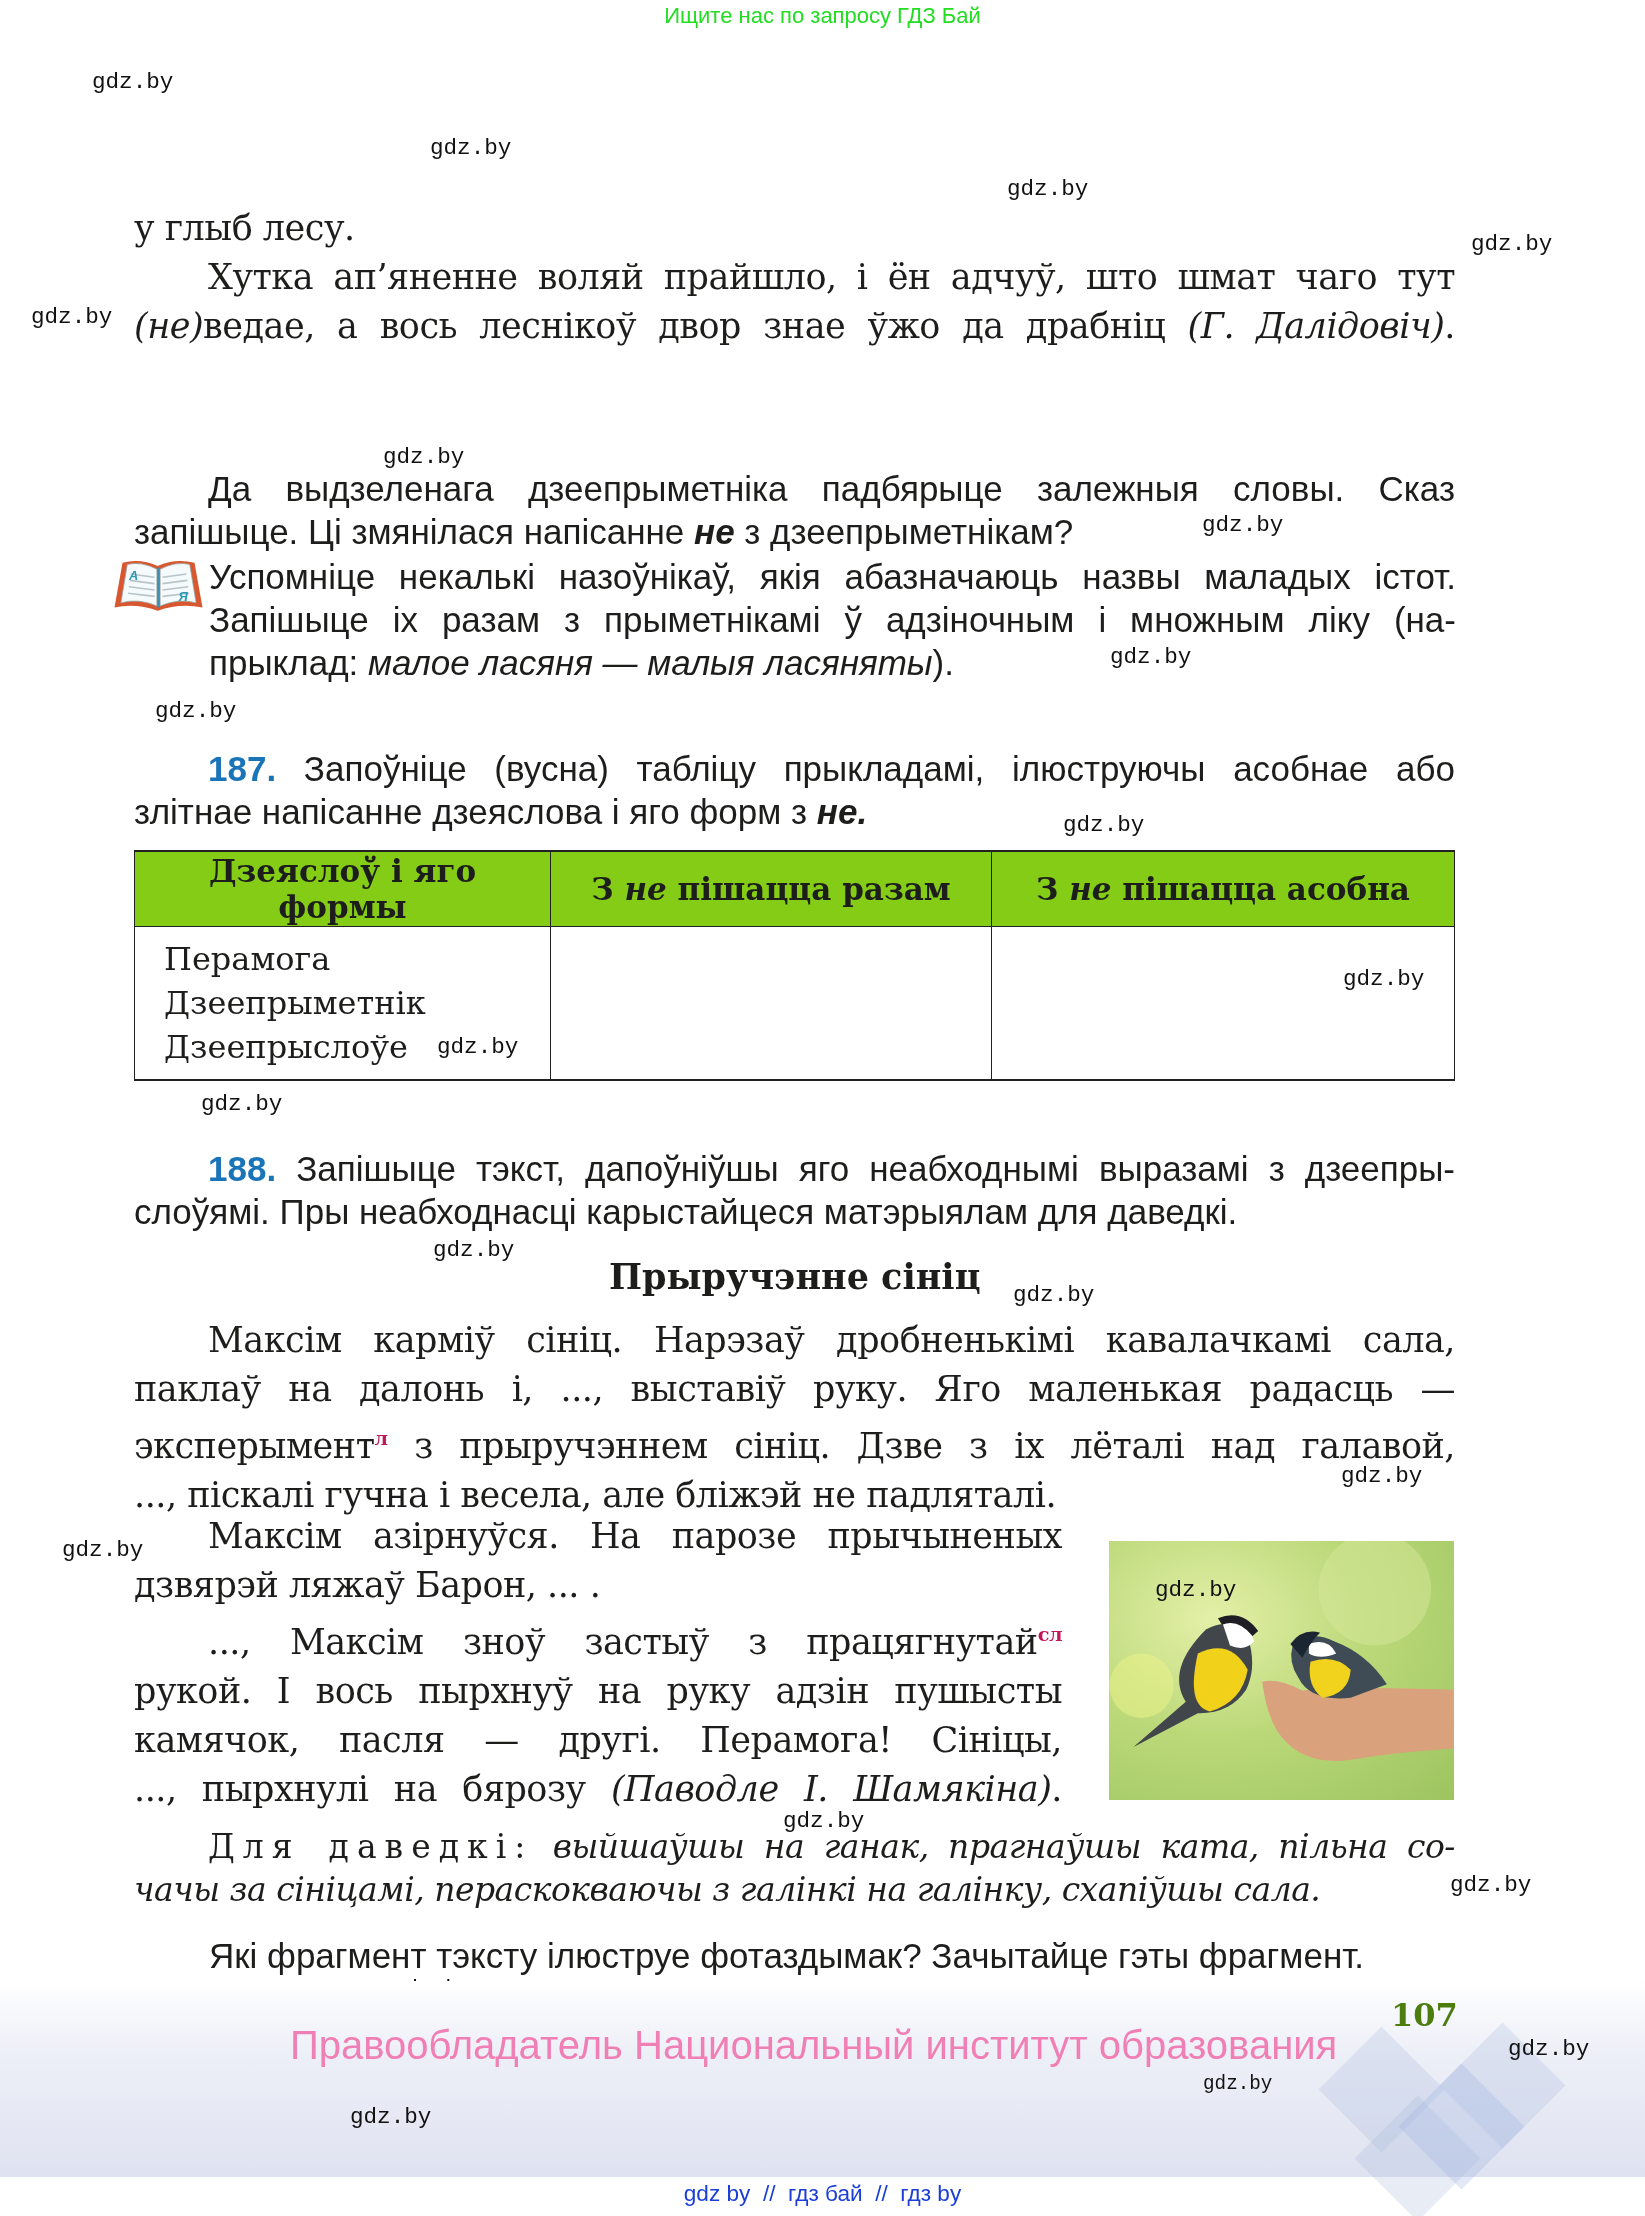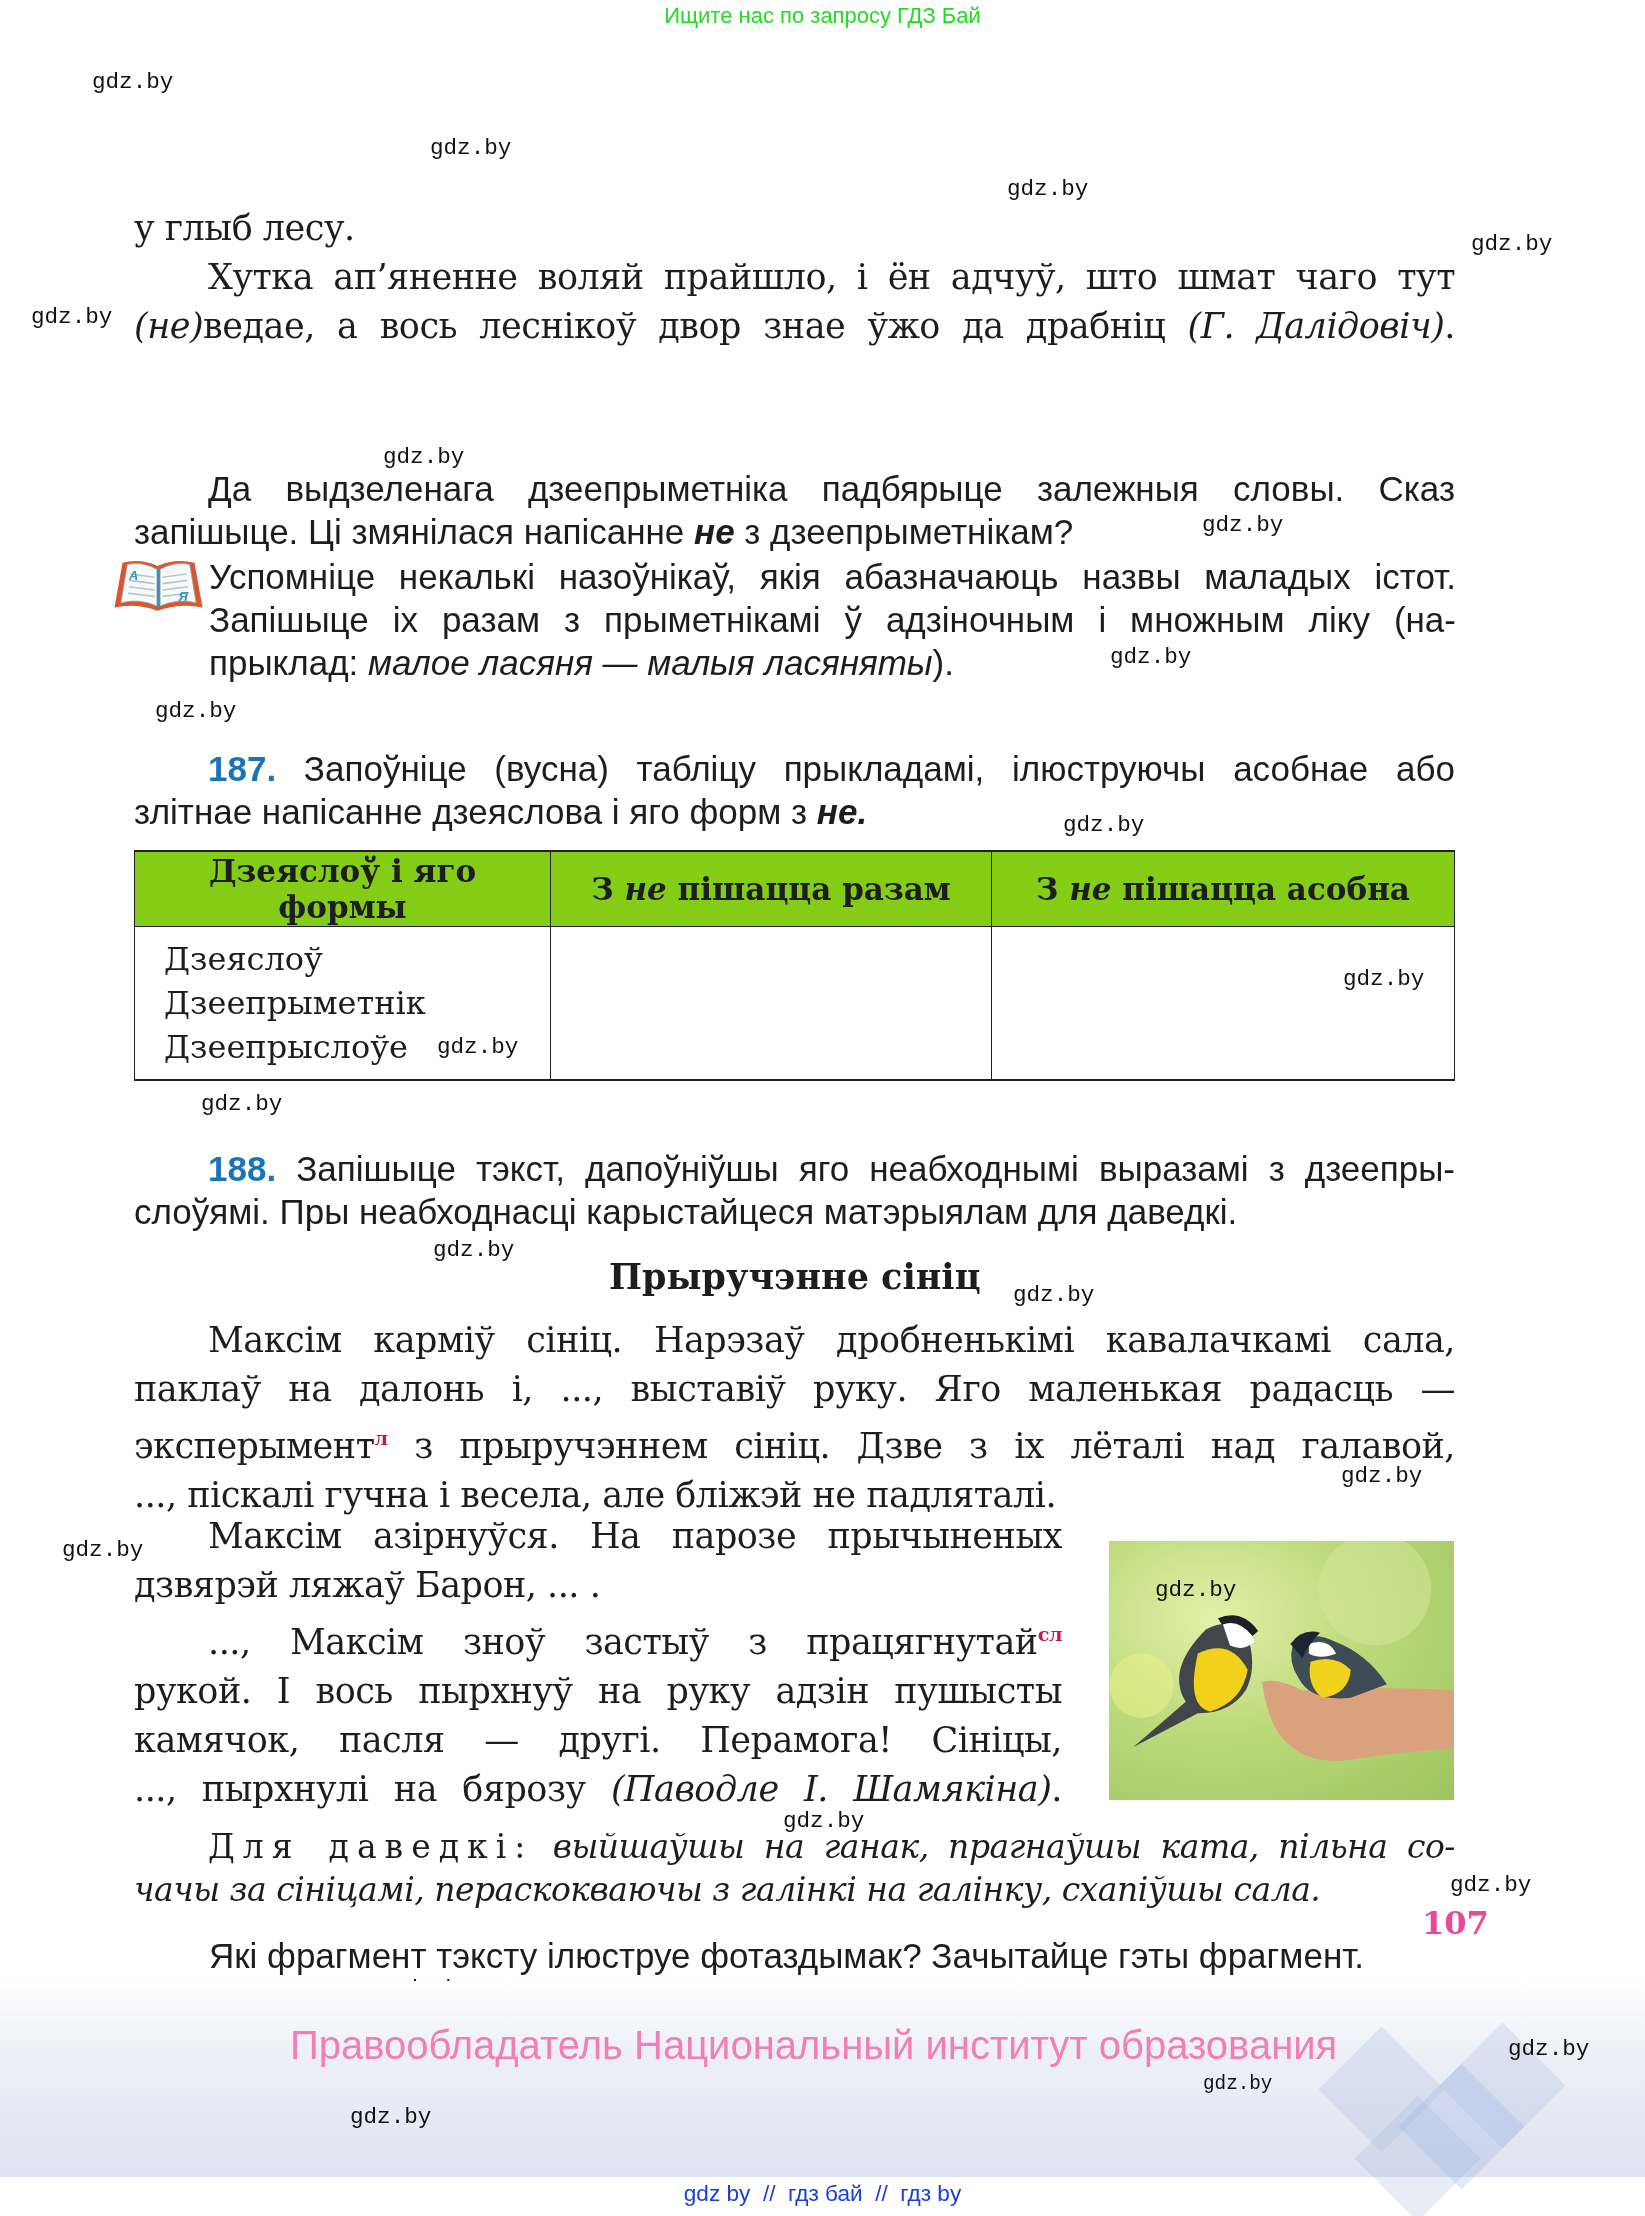--- a/index.html
+++ b/index.html
@@ -24,21 +24,21 @@
   .tbl th { background:#84cc16; border:1.6px solid #222; border-top:2.4px solid #222; height:74px;
             font-family:"DejaVu Serif", serif; font-weight:bold; font-size:31px; padding:0 8px; }
   .tbl td { border:1.6px solid #222; border-bottom:2.4px solid #222; vertical-align:top; padding:9.7px 29px;
             font-family:"DejaVu Serif", serif; font-size:32px; line-height:44px; }
   .book-icon { left:111px; top:558px; width:95px; height:56px; }
   .photo { left:1109px; top:1541px; width:345px; height:259px;
            background: radial-gradient(ellipse at 30% 30%, #e4f0a8 0%, #bcd97a 45%, #9cc45f 100%); overflow:hidden; }
   .footer-band { left:0; top:1981px; width:1645px; height:196px;
                  background: linear-gradient(#ffffff 0%, #eef0f8 35%, #dfe2f0 100%); }
   .copyright { left:290px; top:2023px; font-family:"Liberation Sans", sans-serif; font-size:40px; color:#f07fb5; white-space:nowrap; }
-  .page-num { left:1391px; top:1904px; font-family:"DejaVu Serif", serif; font-weight:bold; font-size:32px; color:#ec4899;margin-left:31px; }
+  .page-num { left:1391px; top:1996px; font-family:"DejaVu Serif", serif; font-weight:bold; font-size:32px; color:#4d7c0f; }
   .bottom-links { left:0; top:2181px; width:1645px; text-align:center; font-family:"Liberation Sans", sans-serif;
                   font-size:22.6px; color:#1b3fd6; }
   .diamond { position:absolute; width:89px; height:89px; background:rgba(170,185,220,0.28); transform:rotate(45deg); }
 </style>
 </head>
 <body>
 
 <div class="abs top-banner">Ищите нас по запросу ГДЗ Бай</div>
 
 <div class="abs wm" style="left:92px;top:69px">gdz.by</div>
@@ -109,21 +109,21 @@
 <div class="abs tbl">
   <table>
     <tbody>
         <tr>
       <th style="width:399px">Дзеяслоў і яго формы</th>
       <th style="width:424px"><span>З </span><span class="ital">не</span><span> пішацца разам</span></th>
       <th><span>З </span><span class="ital">не</span><span> пішацца асобна</span></th>
     </tr>
     <tr>
       <td style="padding-left:29px">
-        <div>Дзеяслоў</div>
+        <div>Перамога</div>
         <div>Дзеепрыметнік</div>
         <div>Дзеепрыслоўе</div>
       </td>
       <td></td>
       <td></td>
     </tr>
   </tbody>
     </table>
 </div>
 

